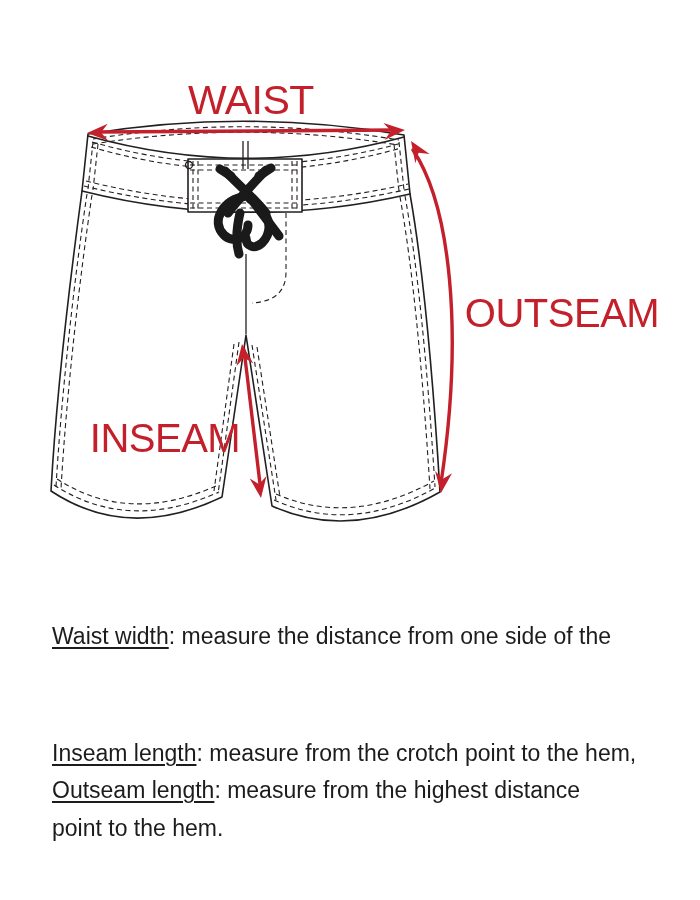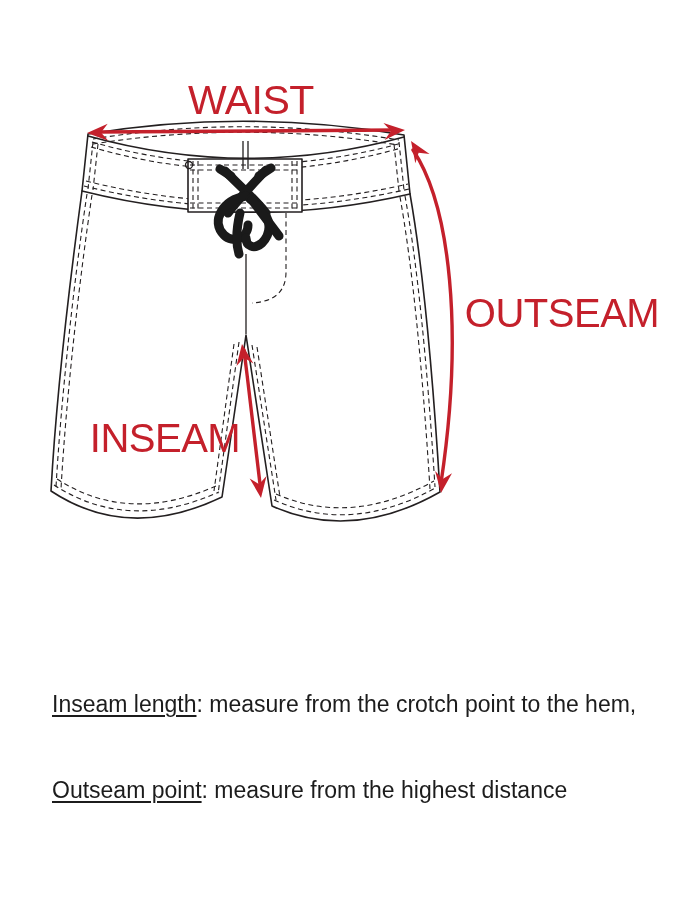--- a/index.html
+++ b/index.html
@@ -10,21 +10,21 @@
   .fillw{fill:#ffffff;}
   .dash{fill:none;stroke:#231f20;stroke-width:1.1;stroke-dasharray:5 3.5;stroke-linecap:butt;}
   .thin{fill:none;stroke:#231f20;stroke-width:1.3;}
   .knot{fill:none;stroke:#1a1a1a;stroke-width:9;stroke-linecap:round;}
   .redline{fill:none;stroke:#c4202b;stroke-width:3.4;stroke-linecap:round;}
   .redfill{fill:#c4202b;stroke:none;}
   .redlabel{fill:#c4202b;font-family:"Liberation Sans",sans-serif;letter-spacing:-0.5px;}
   .instructions{position:absolute;left:52px;top:0;width:640px;color:#1c1c1c;
                 font-size:23px;line-height:38px;}
   .para{position:absolute;left:0;margin:0;}
-  .p1{top:617px;} .p2{top:685px;} .p3{top:771px;}
+  .p1{top:617px;} .p2{top:734px;} .p3{top:771px;}
   .line{display:block;white-space:nowrap;}
   .term{text-decoration:underline;text-decoration-thickness:1.8px;text-underline-offset:3px;}
 </style>
 </head>
 <body>
 
 <div class="canvas">
 
   <svg width="700" height="600" viewBox="0 0 700 600">
 
@@ -114,23 +114,25 @@
 
       <text class="redlabel" x="251" y="114" font-size="41" text-anchor="middle">WAIST</text>
       <text class="redlabel" x="562" y="327" font-size="40" text-anchor="middle">OUTSEAM</text>
       <text class="redlabel" x="165" y="452" font-size="40" text-anchor="middle">INSEAM</text>
     </g>
   </svg>
 
   <div class="instructions">
 
     <p class="para p1">
+      <span class="line"><span class="term">Waist width</span><span>: measure the distance from one side of the</span></span>
     </p>
 
     <p class="para p2">
       <span class="line"><span class="term">Inseam length</span><span>: measure from the crotch point to the hem,</span></span>
     </p>
 
     <p class="para p3">
-      <span class="line"><span class="term">Outseam point</span><span>: measure from the highest distance</span></span>
+      <span class="line"><span class="term">Outseam length</span><span>: measure from the highest distance</span></span>
+      <span class="line">point to the hem.</span>
     </p>
   </div>
 </div>
 
 </body></html>

